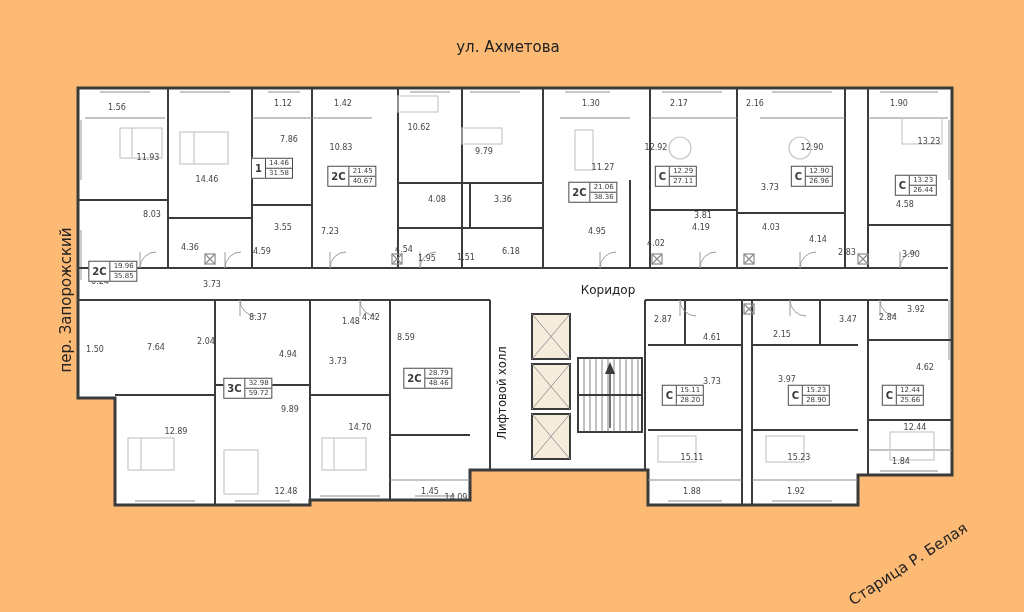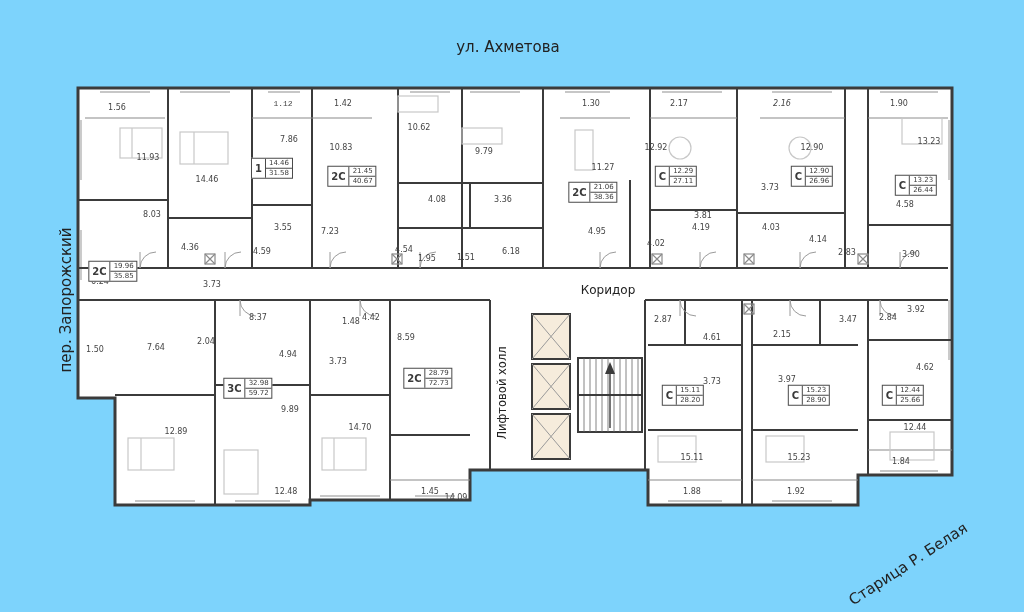--- a/index.html
+++ b/index.html
@@ -1,19 +1,19 @@
 <!DOCTYPE html>
 <html style="--wall: #3b3b3b; --thin: #8a8a8a; --lite: #c8c8c8; --ink: #3a3a3a; --shaft: #f6ecdc;"><head>
 <meta charset="utf-8">
 <style>
   :root{
     --wall:#3b3b3b; --thin:#8a8a8a; --lite:#c8c8c8; --ink:#3a3a3a; --shaft:#f6ecdc;
   }
   html,body{margin:0;padding:0;background:#ffffff;}
-  .canvas{position:relative;width:1024px;height:612px;background:#7dd3fc;overflow:hidden;
+  .canvas{position:relative;width:1024px;height:612px;background:#fdba74;overflow:hidden;
           font-family:"DejaVu Sans","Liberation Sans",sans-serif;color:var(--ink);}
   .canvas svg{position:absolute;left:0;top:0;}
   #plan-labels{position:absolute;left:0;top:0;width:100%;height:100%;}
   .street{position:absolute;font-size:15px;color:#222;white-space:nowrap;transform:translate(-50%,-50%);}
   .street.left{transform:translate(-50%,-50%) rotate(-90deg);}
   .street.br{transform:translate(-50%,-50%) rotate(-33deg);}
   .zone{position:absolute;font-size:12px;color:#222;white-space:nowrap;transform:translate(-50%,-50%);}
   .zone.lift{transform:translate(-50%,-50%) rotate(-90deg);font-size:11.5px;}
   .room-label{position:absolute;font-size:8px;line-height:1;color:#444;transform:translate(-50%,-50%);white-space:nowrap;}
   .apt-badge{position:absolute;display:inline-flex;align-items:stretch;background:#fff;
@@ -151,25 +151,25 @@
     </g>
   </svg>
 
   <div id="plan-labels">
     <div class="street top" style="left:508px;top:47px">ул. Ахметова</div>
     <div class="street left" style="left:66px;top:300px">пер. Запорожский</div>
     <div class="street br" style="left:908px;top:564px">Старица Р. Белая</div>
     <div class="zone corridor" style="left:608px;top:290px">Коридор</div>
     <div class="zone lift" style="left:502px;top:393px">Лифтовой холл</div>
   <div class="room-label" style="left: 117px; top: 108px;">1.56</div>
-      <div class="room-label" style="left: 283px; top: 104px; font-family: Liberation Mono, monospace;">1.12</div>
+      <div class="room-label" style="left: 283px; top: 104px;">1.12</div>
       <div class="room-label" style="left: 343px; top: 104px;">1.42</div>
       <div class="room-label" style="left: 591px; top: 104px; text-align: center;">1.30</div>
       <div class="room-label" style="left: 679px; top: 104px;">2.17</div>
-      <div class="room-label" style="left: 782px; top: 104px; font-style: italic;">2.16</div>
+      <div class="room-label" style="left: 755px; top: 104px;">2.16</div>
       <div class="room-label" style="left: 899px; top: 104px;">1.90</div>
       <div class="room-label" style="left: 148px; top: 158px;">11.93</div>
       <div class="room-label" style="left: 207px; top: 180px;">14.46</div>
       <div class="room-label" style="left: 289px; top: 140px;">7.86</div>
       <div class="room-label" style="left: 341px; top: 148px;">10.83</div>
       <div class="room-label" style="left: 419px; top: 128px;">10.62</div>
       <div class="room-label" style="left: 484px; top: 152px;">9.79</div>
       <div class="room-label" style="left: 603px; top: 168px;">11.27</div>
       <div class="room-label" style="left: 656px; top: 148px;">12.92</div>
       <div class="room-label" style="left: 812px; top: 148px;">12.90</div>
@@ -273,21 +273,21 @@
         <span class="apt-type">С</span>
         <span class="apt-areas">
           <span class="a1">13.23</span>
           <span class="a2">26.44</span>
         </span>
       </div>
       <div class="apt-badge" style="left: 428px; top: 378px;">
         <span class="apt-type">2С</span>
         <span class="apt-areas">
           <span class="a1">28.79</span>
-          <span class="a2">72.73</span>
+          <span class="a2">48.46</span>
         </span>
       </div>
       <div class="apt-badge" style="left: 248px; top: 388px;">
         <span class="apt-type">3С</span>
         <span class="apt-areas">
           <span class="a1">32.98</span>
           <span class="a2">59.72</span>
         </span>
       </div>
       <div class="apt-badge" style="left: 683px; top: 395px;">

